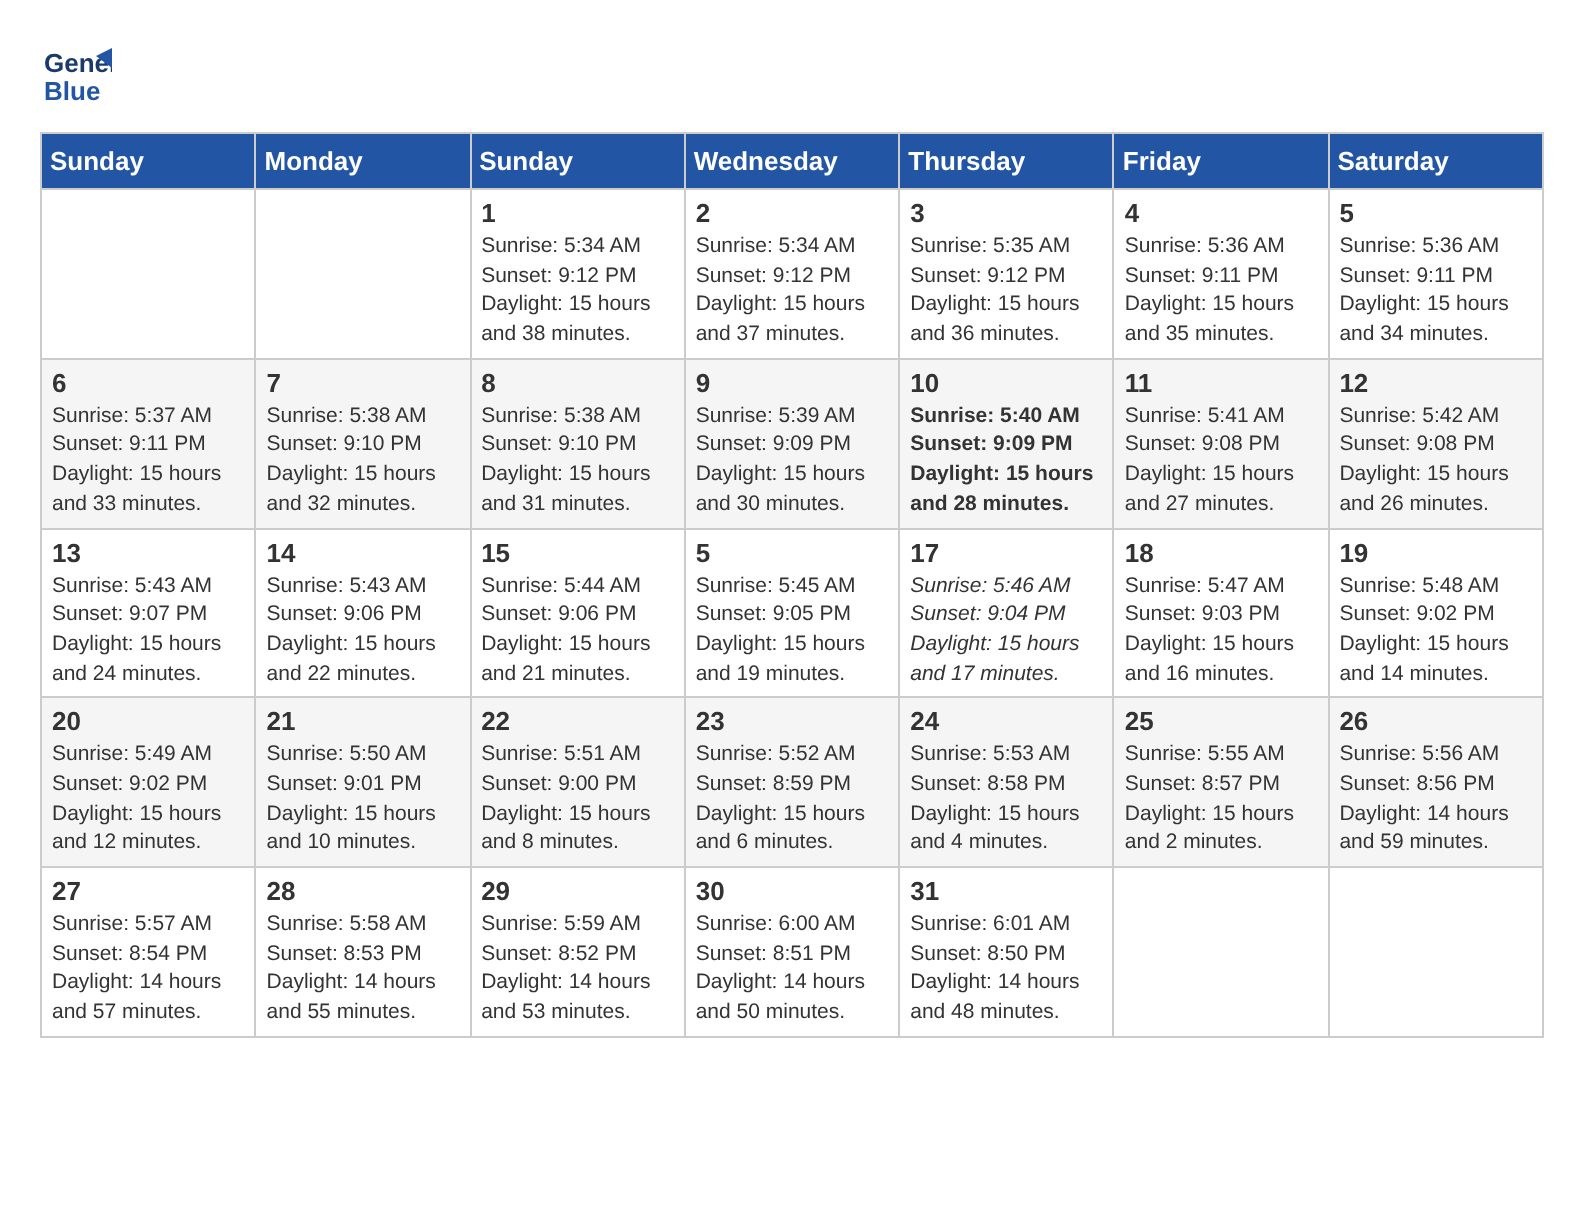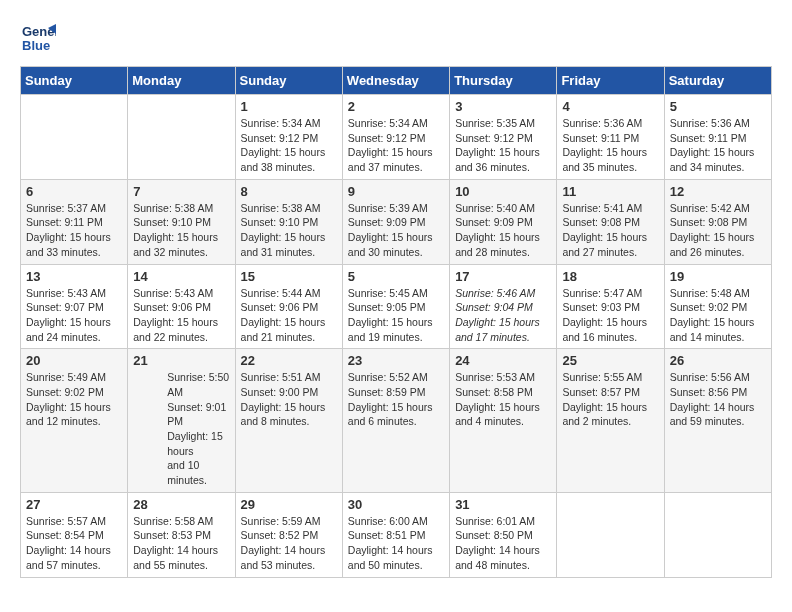--- a/index.html
+++ b/index.html
@@ -175,21 +175,21 @@
         </td>
         <td>
           <span class="day-num">9</span>
           <div class="day-detail" style="white-space: pre-line;">Sunrise: 5:39 AM
 Sunset: 9:09 PM
 Daylight: 15 hours
 and 30 minutes.</div>
         </td>
         <td>
           <span class="day-num">10</span>
-          <div class="day-detail" style="white-space: pre-line;">Sunrise: 5:40 AM
+          <div class="day-detail" style="white-space: pre-line; font-weight: bold;">Sunrise: 5:40 AM
 Sunset: 9:09 PM
 Daylight: 15 hours
 and 28 minutes.</div>
         </td>
         <td>
           <span class="day-num">11</span>
           <div class="day-detail" style="white-space: pre-line;">Sunrise: 5:41 AM
 Sunset: 9:08 PM
 Daylight: 15 hours
 and 27 minutes.</div>
@@ -256,21 +256,21 @@
       <tr>
         <td>
           <span class="day-num">20</span>
           <div class="day-detail" style="white-space: pre-line;">Sunrise: 5:49 AM
 Sunset: 9:02 PM
 Daylight: 15 hours
 and 12 minutes.</div>
         </td>
         <td>
           <span class="day-num">21</span>
-          <div class="day-detail" style="white-space: pre-line; margin-left: 34px;">Sunrise: 5:50 AM
+          <div class="day-detail" style="white-space: pre-line;">Sunrise: 5:50 AM
 Sunset: 9:01 PM
 Daylight: 15 hours
 and 10 minutes.</div>
         </td>
         <td>
           <span class="day-num">22</span>
           <div class="day-detail" style="white-space: pre-line;">Sunrise: 5:51 AM
 Sunset: 9:00 PM
 Daylight: 15 hours
 and 8 minutes.</div>

